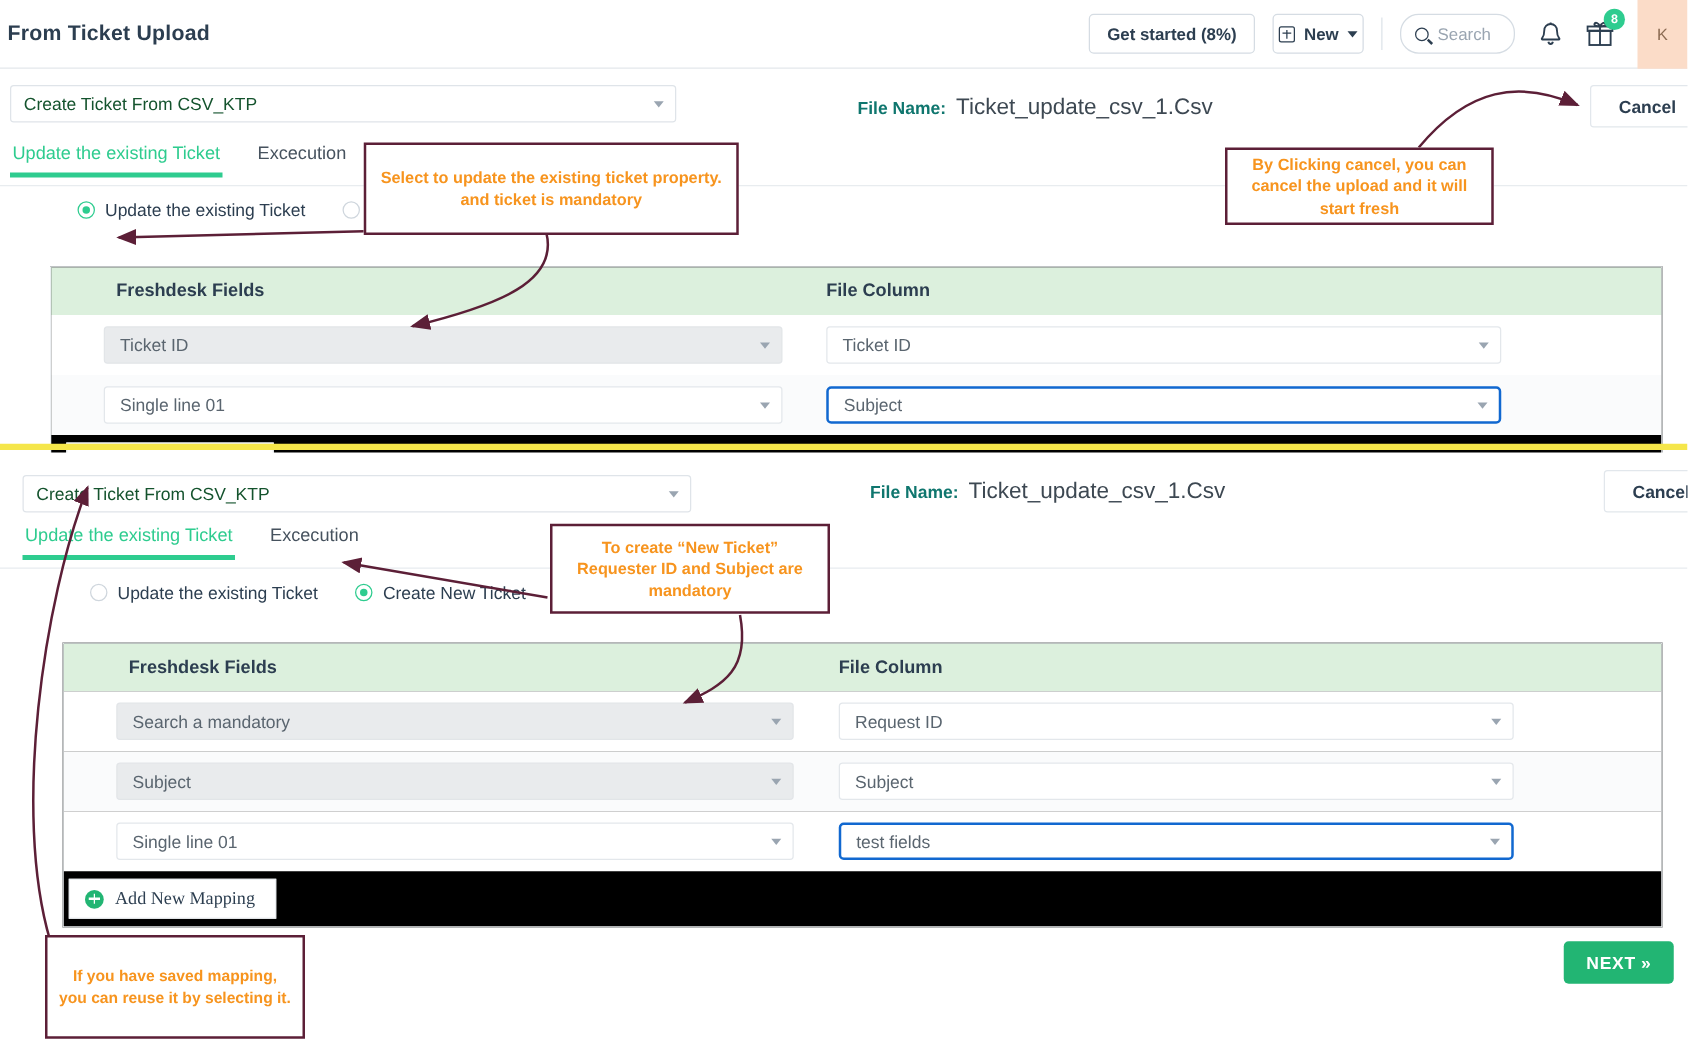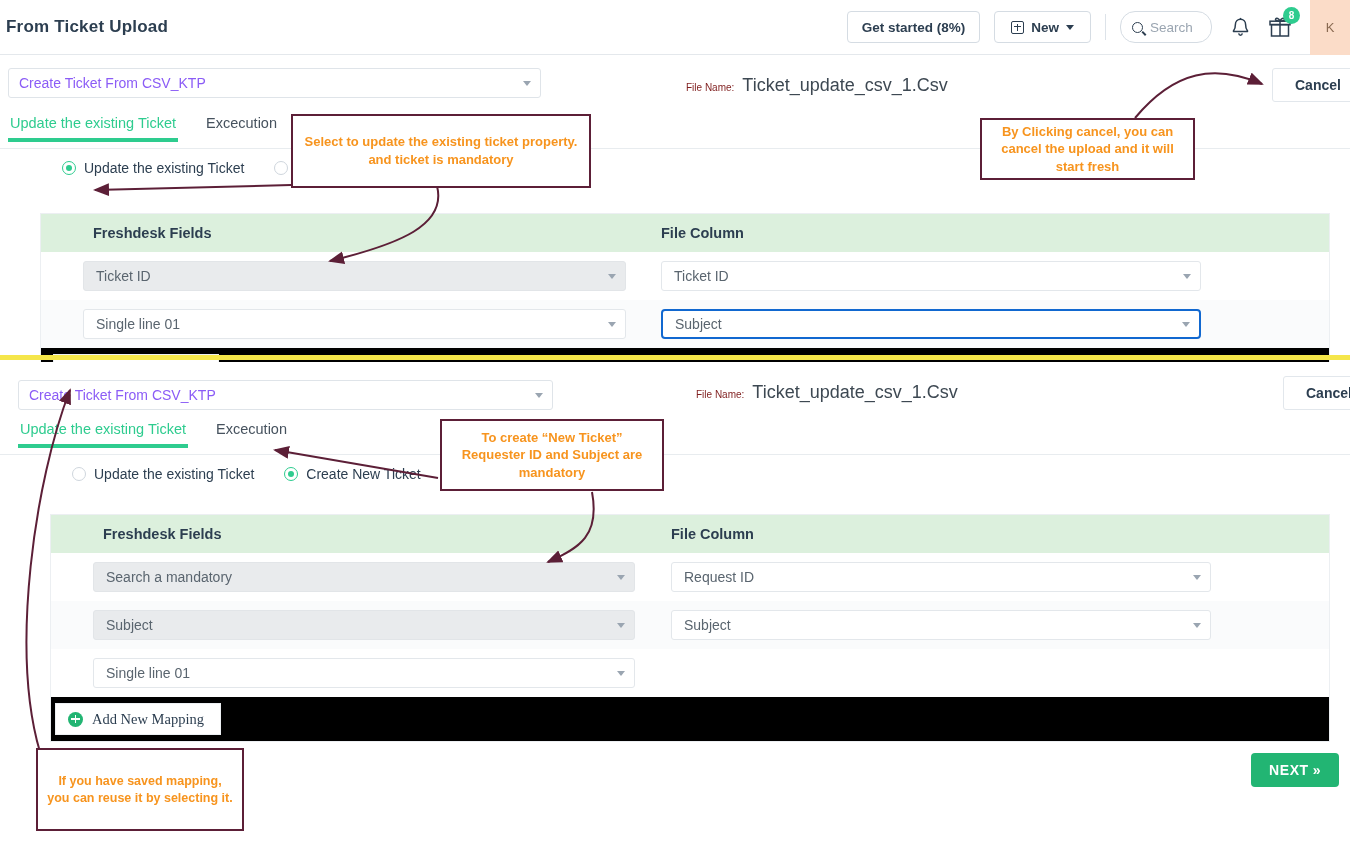--- a/index.html
+++ b/index.html
@@ -22,21 +22,21 @@
     letter-spacing: .2px;
   }
   .appbar-right {
     margin-left: auto; display: flex; align-items: center; height: 100%;
   }
   .btn-outline {
     height: 32px; padding: 0 14px; border: 1px solid #d5dce3; border-radius: 4px;
     background: #fff; color: #2c3e50; font-size: 13.5px; font-weight: bold;
     display: flex; align-items: center; justify-content: center; cursor: pointer;
   }
-  .btn-new { margin-left: 14px; gap: 7px; padding: 0 16px; }
+  .btn-new { margin-left: 14px; gap: 7px; padding: 0 4px; }
   .sq-plus {
     width: 13px; height: 13px; border: 1.6px solid #2c3e50; border-radius: 2px;
     position: relative; flex: none;
   }
   .sq-plus:before, .sq-plus:after {
     content: ""; position: absolute; background: #2c3e50;
   }
   .sq-plus:before { left: 2px; right: 2px; top: 4.4px; height: 1.6px; }
   .sq-plus:after { top: 2px; bottom: 2px; left: 4.4px; width: 1.6px; }
   .caret-dn {
@@ -78,31 +78,31 @@
   .panel { position: absolute; left: 0; width: 1350px; background: #fff; }
   .panel-top { top: 56px; height: 302px; }
   .panel-bot { top: 362px; height: 488px; }
 
   .panel-head {
     position: relative; height: 55px; display: flex; align-items: center;
   }
   .sel-saved {
     position: absolute; height: 30px; border: 1px solid #dfe4e9; border-radius: 3px;
     background: #fff; display: flex; align-items: center; padding: 0 10px;
-    font-size: 14px; color: #8b5cf6; cursor: pointer;
+    font-size: 14px; color: #14532d; cursor: pointer;
   }
   .sel-caret {
     position: absolute; right: 9px; width: 0; height: 0;
     border-left: 4.5px solid transparent; border-right: 4.5px solid transparent;
     border-top: 5px solid #9aa5b1;
   }
   .filename-wrap {
     position: absolute; display: flex; align-items: baseline; gap: 8px;
   }
-  .fn-label { font-size: 10px; font-weight: normal; color: #7f1d1d; }
+  .fn-label { font-size: 14px; font-weight: bold; color: #0f766e; }
   .fn-value { font-size: 18px; color: #3d4852; }
   .btn-cancel {
     position: absolute; height: 34px; padding: 0 22px; background: #fff;
     border: 1px solid #e2e7ec; border-radius: 3px; color: #2c3e50;
     font-size: 14px; font-weight: bold; display: flex; align-items: center;
     cursor: pointer;
   }
 
   .tabbar {
     position: relative; height: 38px; border-bottom: 1px solid #e8ecef;
@@ -365,20 +365,26 @@
         </div>
       </div>
 
       <div class="map-row">
         <div style="width:620px; padding-left:42px;">
           <div class="ddl" style="width:542px;">
             <span>Single line 01</span>
             <span class="sel-caret"></span>
           </div>
         </div>
+        <div style="width:600px;">
+          <div class="ddl focus" style="width:540px;">
+            <span>test fields</span>
+            <span class="sel-caret"></span>
+          </div>
+        </div>
       </div>
 
       <div class="addmap-wrap" style="padding-left:4px;">
         <div class="btn-addmap">
           <span class="plus-circ"></span>
           <span>Add New Mapping</span>
         </div>
       </div>
     </div>
 

